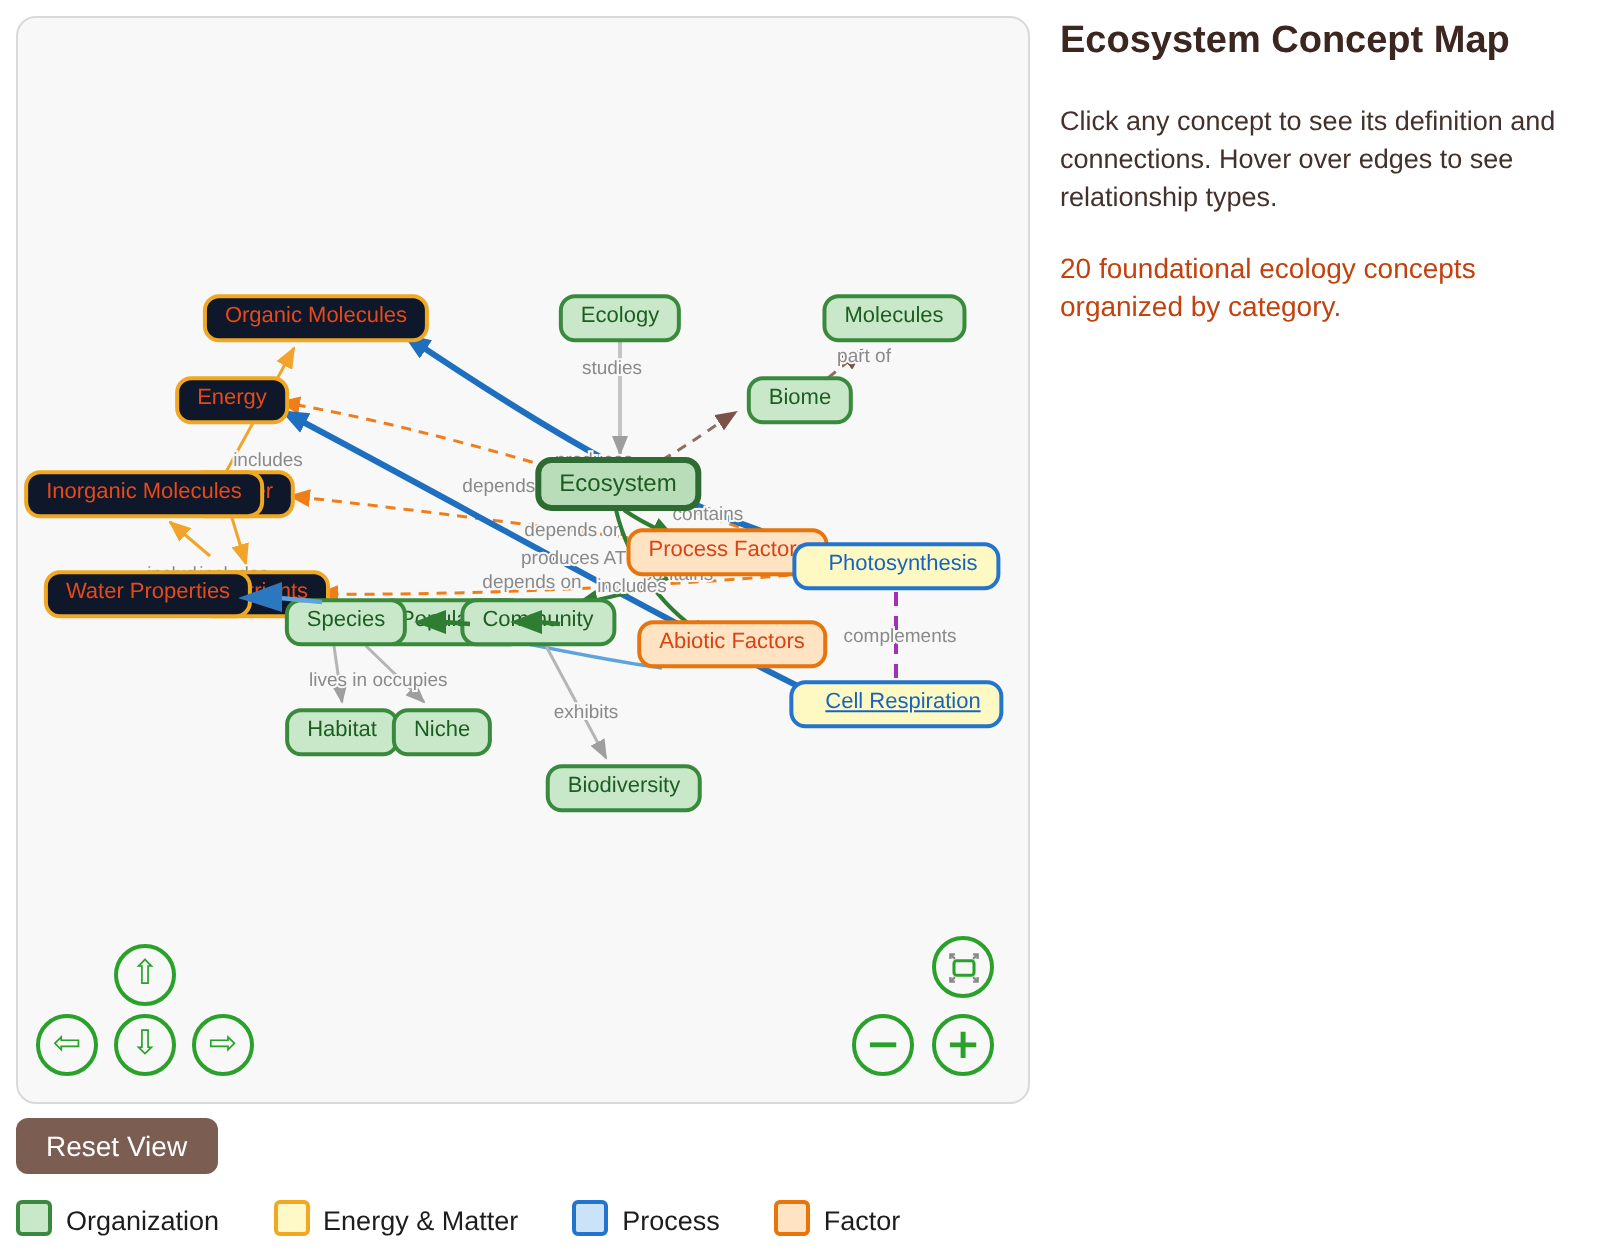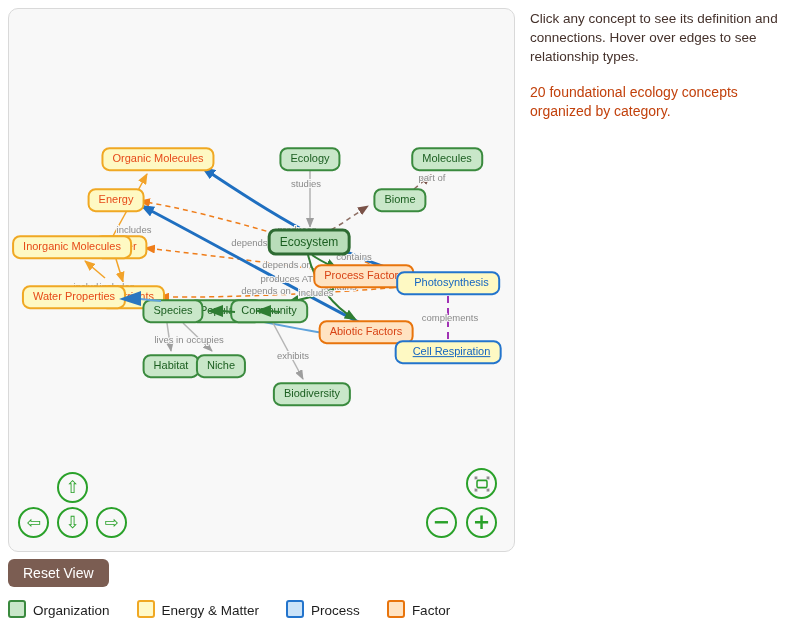--- a/index.html
+++ b/index.html
@@ -12,21 +12,21 @@
     background: #f8f8f8; border: 1px solid #d9d9d9; border-radius: 10px; overflow: hidden;
   }
   #edges-below, #edges-above { position: absolute; left: 0; top: 0; pointer-events: none; }
 
   .node {
     position: absolute; transform: translate(-50%, -50%);
     font-size: 11px; white-space: nowrap; padding: 3px 9px;
     border-radius: 8px; border: 2px solid; cursor: pointer; line-height: 1.25;
   }
   .cat-org    { background: #c9e7c9; border-color: #3a8a3e; color: #1b5e20; }
-  .cat-energy { background: #fef9c3; border-color: #f0a823; color: #e64a19; }
+  .cat-energy { background: #0f172a; border-color: #f0a823; color: #e64a19; }
   .cat-proc   { background: #fef9c3; border-color: #2374cc; color: #1565c0; padding-left: 16px; }
   .cat-factor { background: #ffe3c2; border-color: #e8740c; color: #d84315; }
   .node.selected { border-width: 3px; border-color: #2e6b32; background: #b9ddb9; font-size: 12px; }
 
   .edge-label { font-size: 9.5px; fill: #8a8a8a; paint-order: stroke; stroke: #f8f8f8; stroke-width: 2px; }
 
   
   .ctrl {
     position: absolute; width: 31px; height: 31px; border-radius: 50%;
     border: 2.5px solid #2aa12a; background: transparent; color: #2aa12a;
@@ -150,21 +150,21 @@
     <div class="node cat-energy" style="left:123px; top:288px;">Nutrients</div>
     <div class="node cat-energy" style="left:65px; top:288px;">Water Properties</div>
 
     <div class="node cat-org" style="left:301px; top:150px;">Ecology</div>
     <div class="node cat-org" style="left:438px; top:150px;">Molecules</div>
     <div class="node cat-org" style="left:391px; top:191px;">Biome</div>
     <div class="node cat-org selected" style="left:300px; top:233px;">Ecosystem</div>
 
     <div class="node cat-factor" style="left:355px; top:267px;">Process Factors</div>
     <div class="node cat-proc" style="left:439px; top:274px;">Photosynthesis</div>
-    <div class="node cat-factor" style="left:357px; top:323px;">Abiotic Factors</div>
+    <div class="node cat-factor" style="left:357px; top:313px;">Abiotic Factors</div>
     <div class="node cat-proc" style="left:439px; top:343px;text-decoration:underline;">Cell Respiration</div>
 
     <div class="node cat-org" style="left:217px; top:302px; z-index:1;">Population</div>
     <div class="node cat-org" style="left:164px; top:302px; z-index:2;">Species</div>
     <div class="node cat-org" style="left:260px; top:302px; z-index:2;">Community</div>
     <div class="node cat-org" style="left:162px; top:357px;">Habitat</div>
     <div class="node cat-org" style="left:212px; top:357px;">Niche</div>
     <div class="node cat-org" style="left:303px; top:385px;">Biodiversity</div>
 
     <svg id="edges-above" width="507" height="544" viewBox="0 0 507 544" style="z-index:3;">
@@ -211,20 +211,21 @@
     </button>
     <button class="ctrl bold" style="left:417px; top:498px;">
         <span>−</span>
       </button>
     <button class="ctrl bold" style="left:457px; top:498px;">
         <span>+</span>
       </button>
   </div>
 
   <div id="info">
+    <h1>Ecosystem Concept Map</h1>
     <p class="desc">Click any concept to see its definition and connections. Hover over edges to see relationship types.</p>
     <p class="note">20 foundational ecology concepts organized by category.</p>
   </div>
 
   <button id="reset-btn">Reset View</button>
 
   <div id="legend">
     <div class="legend-item">
       <span class="legend-swatch sw-org"></span>
       <span>Organization</span>

